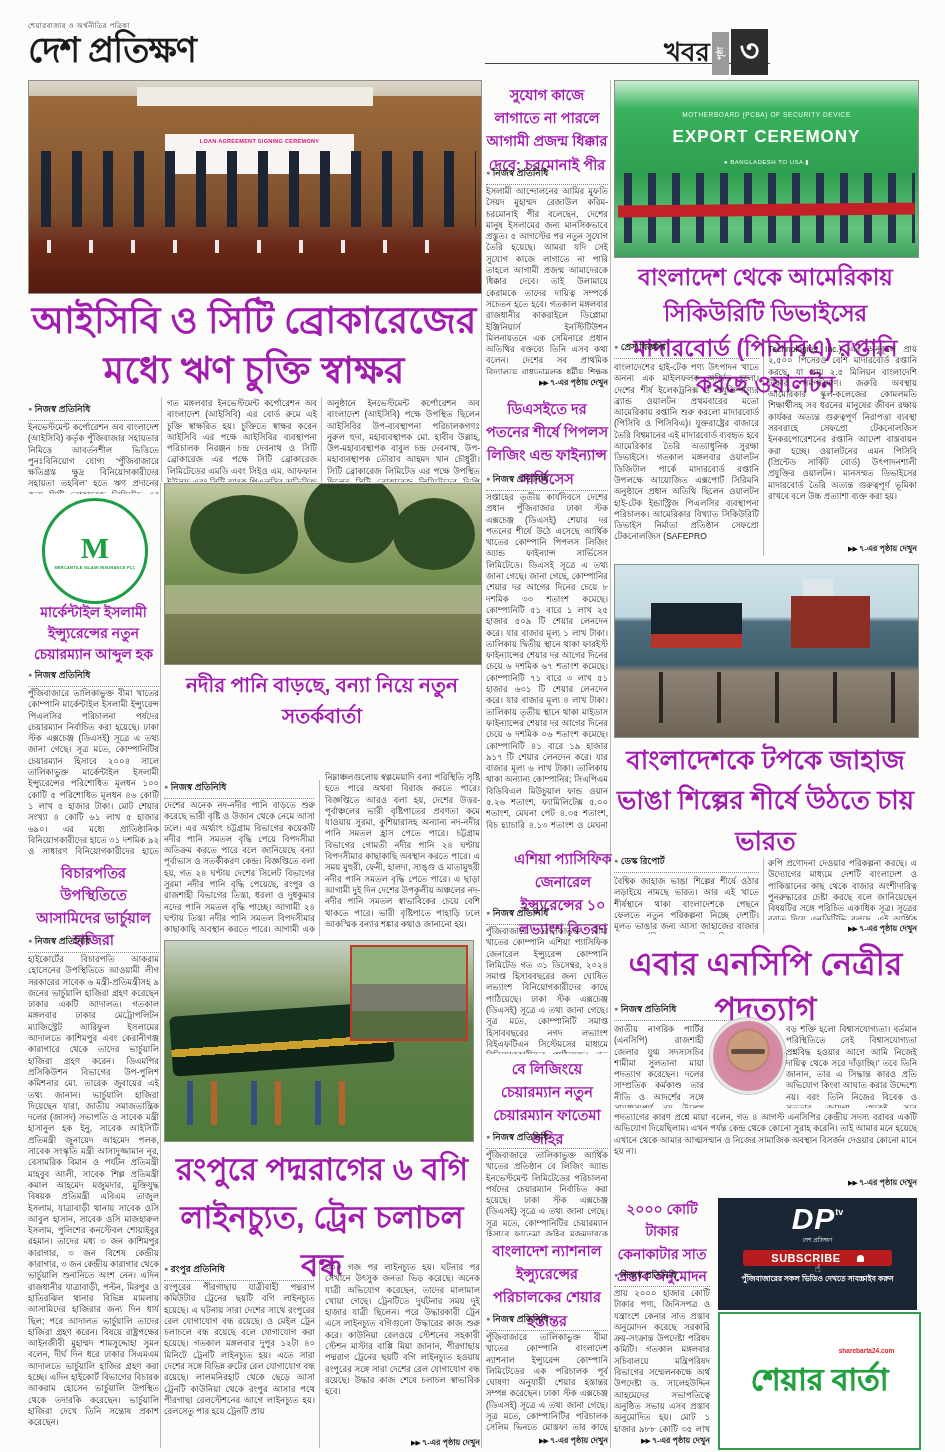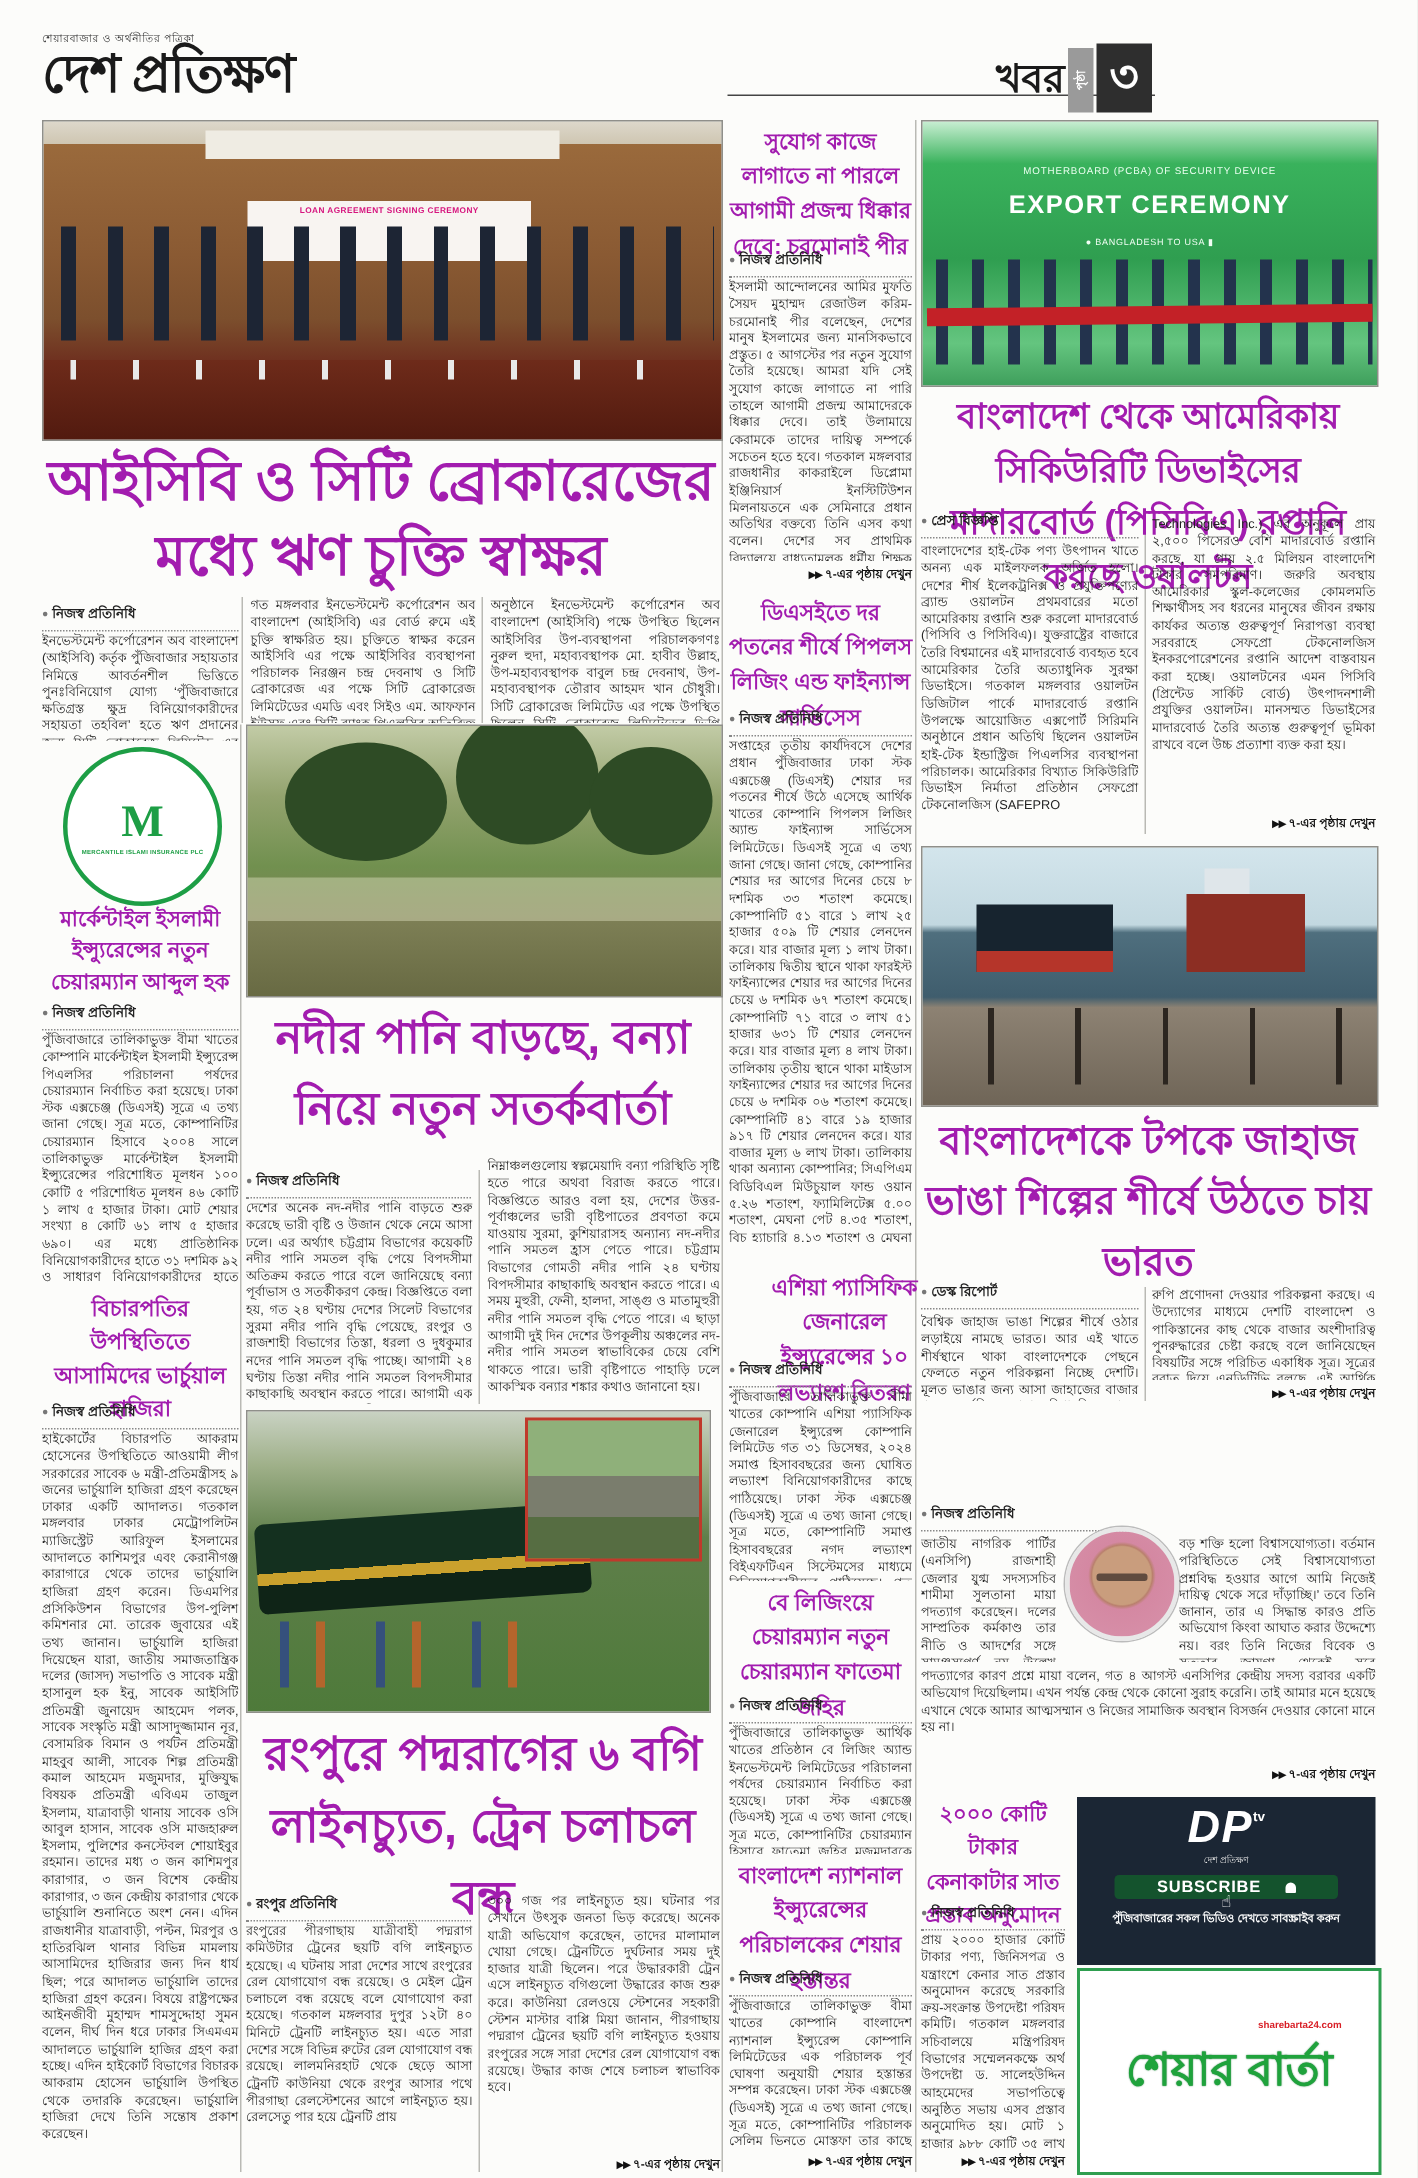--- a/index.html
+++ b/index.html
@@ -65,21 +65,21 @@
   .ph-train .inset{position:absolute;right:1.5%;top:2%;width:37%;height:46%;border:2px solid #c0392b;
       background:linear-gradient(180deg,#8fb07a 0 40%,#7a7d6d 40% 70%,#566d42 70% 100%);}
   .portrait{border-radius:50%;background:radial-gradient(circle at 50% 42%,#c99d7d 0 36%,#b9806d 38%,#d488a2 42%,#d892ab 100%);
       border:3px solid #e8e8e8;box-shadow:0 0 0 1px #bbb;}
   .portrait .gl{position:absolute;left:26%;top:40%;width:48%;height:7%;background:rgba(40,30,30,.65);border-radius:2px;}
   
   .dp-ad{background:#1b2634;color:#fff;text-align:center;}
   .dp-logo{font-size:30px;font-weight:800;font-style:italic;letter-spacing:1px;line-height:1;margin-top:36px;}
   .dp-tv{font-size:9px;font-weight:700;vertical-align:14px;}
   .dp-small{font-size:6px;color:#e8e8e8;margin-top:1px;}
-  .sub-btn{display:inline-flex;align-items:center;gap:16px;background:#14532d;color:#fff;font-size:11px;font-weight:800;
+  .sub-btn{display:inline-flex;align-items:center;gap:16px;background:#b91c1c;color:#fff;font-size:11px;font-weight:800;
       padding:2px 28px;border-radius:3px;margin-top:4px;letter-spacing:.5px;}
   .bell{display:inline-block;width:7px;height:7px;background:#fff;border-radius:50% 50% 10% 10%;position:relative;}
   .cursor{font-size:11px;color:#fff;line-height:4px;}
   .dp-cap{font-size:7.5px;font-weight:700;color:#fff;margin-top:3px;}
   .sb-ad{background:#fff;border:2px solid #2e9e4f;display:flex;align-items:center;justify-content:center;}
   .sb-inner{position:relative;text-align:center;}
   .sb-url{position:absolute;right:-6px;top:-9px;font-size:6.5px;color:#d81f26;font-weight:700;}
   .sb-title{font-size:30px;font-weight:800;color:#1fa33c;text-shadow:0 0 1px #0c6e27;}
   
   .mlogo{border:3px solid #1d9e45;border-radius:50%;background:#fff;display:flex;flex-direction:column;align-items:center;justify-content:center;}
@@ -136,21 +136,21 @@
   <h2 class="abs hd" style="left:28px;top:862px;width:131px;margin:0;font-size:14.5px;line-height:1.55;">বিচারপতির উপস্থিতিতে আসামিদের ভার্চুয়াল হাজিরা</h2>
   <div class="abs byl" style="left:28px;top:934px;width:131px;"><span class="dot">●</span> <span>নিজস্ব প্রতিনিধি</span></div>
   <div class="abs bd" style="left:28px;top:954px;width:131px;height:494px;">হাইকোর্টের বিচারপতি আকরাম হোসেনের উপস্থিতিতে আওয়ামী লীগ সরকারের সাবেক ৬ মন্ত্রী-প্রতিমন্ত্রীসহ ৯ জনের ভার্চুয়ালি হাজিরা গ্রহণ করেছেন ঢাকার একটি আদালত। গতকাল মঙ্গলবার ঢাকার মেট্রোপলিটন ম্যাজিস্ট্রেট আরিফুল ইসলামের আদালতে কাশিমপুর এবং কেরানীগঞ্জ কারাগারে থেকে তাদের ভার্চুয়ালি হাজিরা গ্রহণ করেন। ডিএমপির প্রসিকিউশন বিভাগের উপ-পুলিশ কমিশনার মো. তারেক জুবায়ের এই তথ্য জানান। ভার্চুয়ালি হাজিরা দিয়েছেন যারা, জাতীয় সমাজতান্ত্রিক দলের (জাসদ) সভাপতি ও সাবেক মন্ত্রী হাসানুল হক ইনু, সাবেক আইসিটি প্রতিমন্ত্রী জুনায়েদ আহমেদ পলক, সাবেক সংস্কৃতি মন্ত্রী আসাদুজ্জামান নূর, বেসামরিক বিমান ও পর্যটন প্রতিমন্ত্রী মাহবুব আলী, সাবেক শিল্প প্রতিমন্ত্রী কমাল আহমেদ মজুমদার, মুক্তিযুদ্ধ বিষয়ক প্রতিমন্ত্রী এবিএম তাজুল ইসলাম, যাত্রাবাড়ী থানায় সাবেক ওসি আবুল হাসান, সাবেক ওসি মাজহারুল ইসলাম, পুলিশের কনস্টেবল শোয়াইবুর রহমান। তাদের মধ্য ৩ জন কাশিমপুর কারাগার, ৩ জন বিশেষ কেন্দ্রীয় কারাগার, ৩ জন কেন্দ্রীয় কারাগার থেকে ভার্চুয়ালি শুনানিতে অংশ নেন। এদিন রাজধানীর যাত্রাবাড়ী, পল্টন, মিরপুর ও হাতিরঝিল থানার বিভিন্ন মামলায় আসামিদের হাজিরার জন্য দিন ধার্য ছিল; পরে আদালত ভার্চুয়ালি তাদের হাজিরা গ্রহণ করেন। বিষয়ে রাষ্ট্রপক্ষের আইনজীবী মুহাম্মদ শামসুদ্দোহা সুমন বলেন, দীর্ঘ দিন ধরে ঢাকার সিএমএম আদালতে ভার্চুয়ালি হাজির গ্রহণ করা হচ্ছে। এদিন হাইকোর্ট বিভাগের বিচারক আকরাম হোসেন ভার্চুয়ালি উপস্থিত থেকে তদারকি করেছেন। ভার্চুয়ালি হাজিরা দেখে তিনি সন্তোষ প্রকাশ করেছেন।</div>
 
   <div class="abs pframe ph-flood" style="left:164px;top:483px;width:316px;height:180px;">
     <div class="t1"></div>
     <div class="t2"></div>
     <div class="t3"></div>
     <div class="water"></div>
   </div>
-  <h2 class="abs hd" style="left:164px;top:670px;width:316px;margin:0;font-size:30px;line-height:1.55;">নদীর পানি বাড়ছে, বন্যা নিয়ে নতুন সতর্কবার্তা</h2>
+  <h2 class="abs hd" style="left:164px;top:670px;width:316px;margin:0;font-size:20px;line-height:1.55;">নদীর পানি বাড়ছে, বন্যা নিয়ে নতুন সতর্কবার্তা</h2>
   <div class="abs byl" style="left:164px;top:780px;width:150px;"><span class="dot">●</span> <span>নিজস্ব প্রতিনিধি</span></div>
   <div class="abs bd" style="left:164px;top:800px;width:151px;height:136px;">দেশের অনেক নদ-নদীর পানি বাড়তে শুরু করেছে ভারী বৃষ্টি ও উজান থেকে নেমে আসা ঢলে। এর অর্থ্যাৎ চট্টগ্রাম বিভাগের কয়েকটি নদীর পানি সমতল বৃদ্ধি পেয়ে বিপদসীমা অতিক্রম করতে পারে বলে জানিয়েছে বন্যা পূর্বাভাস ও সতর্কীকরণ কেন্দ্র। বিজ্ঞপ্তিতে বলা হয়, গত ২৪ ঘণ্টায় দেশের সিলেট বিভাগের সুরমা নদীর পানি বৃদ্ধি পেয়েছে, রংপুর ও রাজশাহী বিভাগের তিস্তা, ধরলা ও দুধকুমার নদের পানি সমতল বৃদ্ধি পাচ্ছে। আগামী ২৪ ঘণ্টায় তিস্তা নদীর পানি সমতল বিপদসীমার কাছাকাছি অবস্থান করতে পারে। আগামী এক দিন ব্রহ্মপুত্র-যমুনা নদ-নদীর পানি সমতল বৃদ্ধি অব্যাহত থাকতে পারে।</div>
   <div class="abs bd" style="left:325px;top:772px;width:155px;height:164px;">নিম্নাঞ্চলগুলোয় স্বল্পমেয়াদি বন্যা পরিস্থিতি সৃষ্টি হতে পারে অথবা বিরাজ করতে পারে। বিজ্ঞপ্তিতে আরও বলা হয়, দেশের উত্তর-পূর্বাঞ্চলের ভারী বৃষ্টিপাতের প্রবণতা কমে যাওয়ায় সুরমা, কুশিয়ারাসহ অন্যান্য নদ-নদীর পানি সমতল হ্রাস পেতে পারে। চট্টগ্রাম বিভাগের গোমতী নদীর পানি ২৪ ঘণ্টায় বিপদসীমার কাছাকাছি অবস্থান করতে পারে। এ সময় মুহুরী, ফেনী, হালদা, সাঙ্গু ও মাতামুহুরী নদীর পানি সমতল বৃদ্ধি পেতে পারে। এ ছাড়া আগামী দুই দিন দেশের উপকূলীয় অঞ্চলের নদ-নদীর পানি সমতল স্বাভাবিকের চেয়ে বেশি থাকতে পারে। ভারী বৃষ্টিপাতে পাহাড়ি ঢলে আকস্মিক বন্যার শঙ্কার কথাও জানানো হয়।</div>
 
   <div class="abs pframe ph-train" style="left:164px;top:940px;width:308px;height:200px;">
     <div class="tr"></div>
     <div class="pl"></div>
     <div class="inset"></div>
   </div>
   <h2 class="abs hd" style="left:164px;top:1146px;width:316px;margin:0;font-size:31px;line-height:1.55;">রংপুরে পদ্মরাগের ৬ বগি লাইনচ্যুত, ট্রেন চলাচল বন্ধ</h2>
@@ -200,20 +200,21 @@
     <div class="s1b"></div>
     <div class="s2"></div>
     <div class="posts"></div>
   </div>
   <h2 class="abs hd" style="left:614px;top:740px;width:303px;margin:0;font-size:26px;line-height:1.55;">বাংলাদেশকে টপকে জাহাজ ভাঙা শিল্পের শীর্ষে উঠতে চায় ভারত</h2>
   <div class="abs byl" style="left:614px;top:854px;width:145px;"><span class="dot">●</span> <span>ডেস্ক রিপোর্ট</span></div>
   <div class="abs bd" style="left:614px;top:876px;width:145px;height:58px;">বৈশ্বিক জাহাজ ভাঙা শিল্পের শীর্ষে ওঠার লড়াইয়ে নামছে ভারত। আর এই খাতে শীর্ষস্থানে থাকা বাংলাদেশকে পেছনে ফেলতে নতুন পরিকল্পনা নিচ্ছে দেশটি। মূলত ভাঙার জন্য আসা জাহাজের বাজার ধরতে ভর্তুকিসহ নানা সুবিধা দিতে যাচ্ছে দেশটির কেন্দ্রীয় সরকার।</div>
   <div class="abs bd" style="left:768px;top:858px;width:149px;height:62px;">রুপি প্রণোদনা দেওয়ার পরিকল্পনা করছে। এ উদ্যোগের মাধ্যমে দেশটি বাংলাদেশ ও পাকিস্তানের কাছ থেকে বাজার অংশীদারিত্ব পুনরুদ্ধারের চেষ্টা করছে বলে জানিয়েছেন বিষয়টির সঙ্গে পরিচিত একাধিক সূত্র। সূত্রের বরাত দিয়ে এনডিটিভি বলছে, এই আর্থিক সুবিধা</div>
   <div class="abs more" style="left:768px;top:922px;width:149px;"><span class="arr">▶▶</span> <span>৭-এর পৃষ্ঠায় দেখুন</span></div>
 
+  <h2 class="abs hd" style="left:614px;top:942px;width:303px;margin:0;font-size:32px;line-height:1.4;">এবার এনসিপি নেত্রীর পদত্যাগ</h2>
   <div class="abs byl" style="left:614px;top:1002px;width:145px;"><span class="dot">●</span> <span>নিজস্ব প্রতিনিধি</span></div>
   <div class="abs bd" style="left:614px;top:1024px;width:90px;height:84px;">জাতীয় নাগরিক পার্টির (এনসিপি) রাজশাহী জেলার যুগ্ম সদস্যসচিব শামীমা সুলতানা মায়া পদত্যাগ করেছেন। দলের সাম্প্রতিক কর্মকাণ্ড তার নীতি ও আদর্শের সঙ্গে সামঞ্জস্যপূর্ণ নয় উল্লেখ করে তিনি পদত্যাগ করেন। গতকাল মঙ্গলবার বেলা ১১টার দিকে রাজশাহী নগরীর সাহেববাজার জিরো পয়েন্টে এক সংবাদ সম্মেলনে এ ঘোষণা দেন তিনি।</div>
   <div class="abs portrait" style="left:710px;top:1018px;width:70px;height:70px;">
     <div class="gl"></div>
   </div>
   <div class="abs bd" style="left:786px;top:1024px;width:131px;height:84px;">বড় শক্তি হলো বিশ্বাসযোগ্যতা। বর্তমান পরিস্থিতিতে সেই বিশ্বাসযোগ্যতা প্রশ্নবিদ্ধ হওয়ার আগে আমি নিজেই দায়িত্ব থেকে সরে দাঁড়াচ্ছি।’ তবে তিনি জানান, তার এ সিদ্ধান্ত কারও প্রতি অভিযোগ কিংবা আঘাত করার উদ্দেশ্যে নয়। বরং তিনি নিজের বিবেক ও সততার জায়গা থেকেই সরে দাঁড়িয়েছেন।</div>
   <div class="abs bd" style="left:614px;top:1112px;width:303px;height:64px;">পদত্যাগের কারণ প্রশ্নে মায়া বলেন, গত ৪ আগস্ট এনসিপির কেন্দ্রীয় সদস্য বরাবর একটি অভিযোগ দিয়েছিলাম। এখন পর্যন্ত কেন্দ্র থেকে কোনো সুরাহ করেনি। তাই আমার মনে হয়েছে এখানে থেকে আমার আত্মসম্মান ও নিজের সামাজিক অবস্থান বিসর্জন দেওয়ার কোনো মানে হয় না।</div>
   <div class="abs more" style="left:768px;top:1176px;width:149px;"><span class="arr">▶▶</span> <span>৭-এর পৃষ্ঠায় দেখুন</span></div>
 
   <h2 class="abs hd" style="left:614px;top:1198px;width:96px;margin:0;font-size:14px;line-height:1.6;">২০০০ কোটি টাকার কেনাকাটার সাত প্রস্তাব অনুমোদন</h2>

